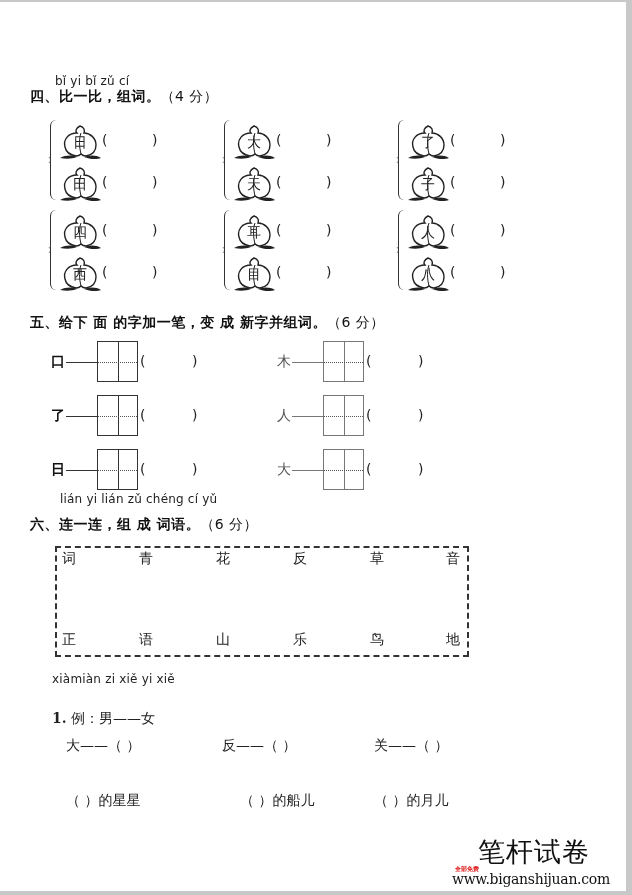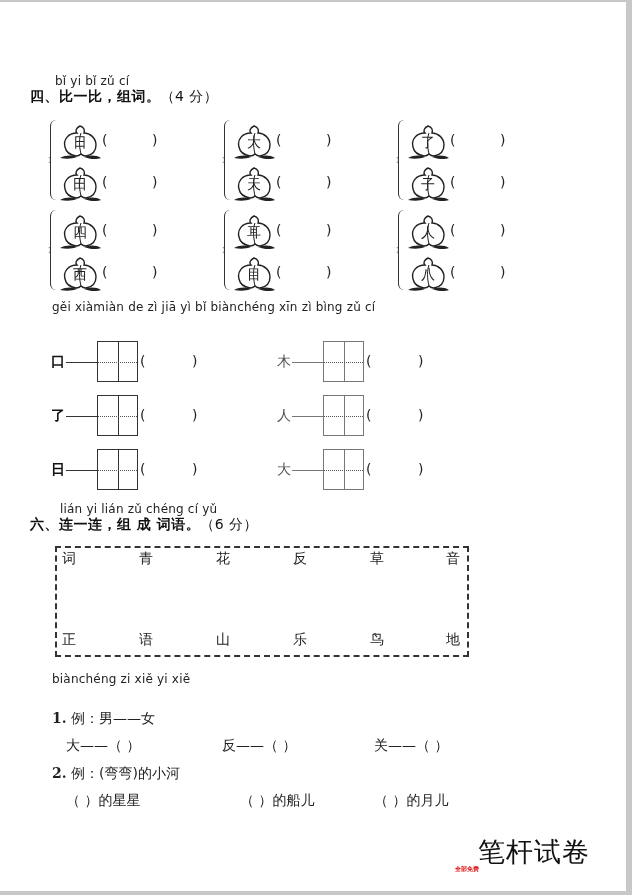--- a/index.html
+++ b/index.html
@@ -204,21 +204,23 @@
             <path d="M23 11 C21 16 21 24 23 32" fill="none" stroke="#222" stroke-width="1"></path>
             <path d="M2 36 C8 33 14 33 19 35 C14 37 8 37 2 36 Z" fill="#222"></path>
             <path d="M26 35 C32 33 38 33 43 36 C38 38 31 37 26 35 Z" fill="#222"></path>
           </svg>
           <span class="ch">八</span>
         </div>
         <div class="abs paren" style="left: 450px; top: 262px; width: 56px;"><span>(</span><span style="position: absolute; left: 50px;">)</span></div>
       </div>
     </div>
 
-  <div class="abs pinyin" style="left:52px; top:298px;">gěi xiàmiàn de  zì  jiā  yì  bǐ   biànchéng xīn  zì  bìng zǔ  cí</div>
+  <div class="abs sec-title" style="left:30px; top:312px;">
+    <span>五、给下 面 的字加一笔，变 成 新字并组词。</span><span class="score">（6 分）</span>
+  </div>
   <div id="s5-rows">
       <div class="abs s5char" style="left: 51px; top: 351px;">口</div>
       <div class="connector" style="left: 66px; top: 360px; width: 31px;"></div>
       <div class="tian" style="left: 97px; top: 339px;">
         <div class="v"></div>
         <div class="h"></div>
       </div>
       <div class="abs paren" style="left: 140px; top: 351px; width: 60px;"><span>(</span><span style="position: absolute; left: 52px;">)</span></div>
       <div class="abs s5char light" style="left: 277px; top: 351px;">木</div>
       <div class="connector light" style="left: 292px; top: 360px; width: 31px;"></div>
@@ -250,53 +252,50 @@
       <div class="abs paren" style="left: 140px; top: 459px; width: 60px;"><span>(</span><span style="position: absolute; left: 52px;">)</span></div>
       <div class="abs s5char light" style="left: 277px; top: 459px;">大</div>
       <div class="connector light" style="left: 292px; top: 468px; width: 31px;"></div>
       <div class="tian light" style="left: 323px; top: 447px;">
         <div class="v"></div>
         <div class="h"></div>
       </div>
       <div class="abs paren" style="left: 366px; top: 459px; width: 60px;"><span>(</span><span style="position: absolute; left: 52px;">)</span></div>
     </div>
 
-  <div class="abs pinyin" style="left:52px; top:500px;padding-left:8px;">lián yi lián   zǔ chéng cí  yǔ</div>
+  <div class="abs pinyin" style="left:52px; top:490px;padding-left:8px;">lián yi lián   zǔ chéng cí  yǔ</div>
   <div class="abs sec-title" style="left:30px; top:514px;">
     <span>六、连一连，组 成 词语。</span><span class="score">（6 分）</span>
   </div>
   <div class="match-box"></div>
   <div id="s6-words">
       <div class="abs word" style="left: 62px; top: 548px;">词</div>
       <div class="abs word" style="left: 139px; top: 548px;">青</div>
       <div class="abs word" style="left: 216px; top: 548px;">花</div>
       <div class="abs word" style="left: 293px; top: 548px;">反</div>
       <div class="abs word" style="left: 370px; top: 548px;">草</div>
       <div class="abs word" style="left: 446px; top: 548px;">音</div>
       <div class="abs word" style="left: 62px; top: 629px;">正</div>
       <div class="abs word" style="left: 139px; top: 629px;">语</div>
       <div class="abs word" style="left: 216px; top: 629px;">山</div>
       <div class="abs word" style="left: 293px; top: 629px;">乐</div>
       <div class="abs word" style="left: 370px; top: 629px;">鸟</div>
       <div class="abs word" style="left: 446px; top: 629px;">地</div>
     </div>
 
-  <div class="abs pinyin" style="left:52px; top:670px;">biànchéng zi    xiě  yi  xiě</div>
+  <div class="abs pinyin" style="left:52px; top:670px;">xiàmiàn zi    xiě  yi  xiě</div>
 
   <div class="abs s7" style="left:52px; top:708px;">
     <span class="num">1.</span>
     <span>例：男——女</span>
   </div>
   <div class="abs s7" style="left:66px; top:735px;">大——（      ）</div>
   <div class="abs s7" style="left:222px; top:735px;">反——（      ）</div>
   <div class="abs s7" style="left:374px; top:735px;">关——（      ）</div>
 
-  <div class="abs s7" style="left:52px; top:763px;">
-    <span class="num">2.</span>
-    <span>例：(弯弯)的小河</span>
-  </div>
   <div class="abs s7" style="left:66px; top:790px;">（          ）的星星</div>
   <div class="abs s7" style="left:240px; top:790px;">（          ）的船儿</div>
   <div class="abs s7" style="left:374px; top:790px;">（          ）的月儿</div>
 
   <div class="abs wm-title" style="left:478px; top:832px;text-align:right;">笔杆试卷</div>
   <div class="abs wm-free" style="left:455px; top:863px;">全部免费</div>
+  <div class="abs wm-url" style="left:452px; top:869px;">www.biganshijuan.com</div>
 </div>
 
 </body></html>

